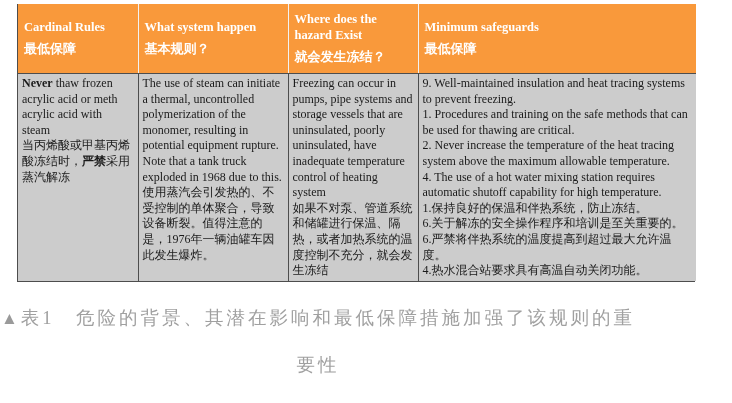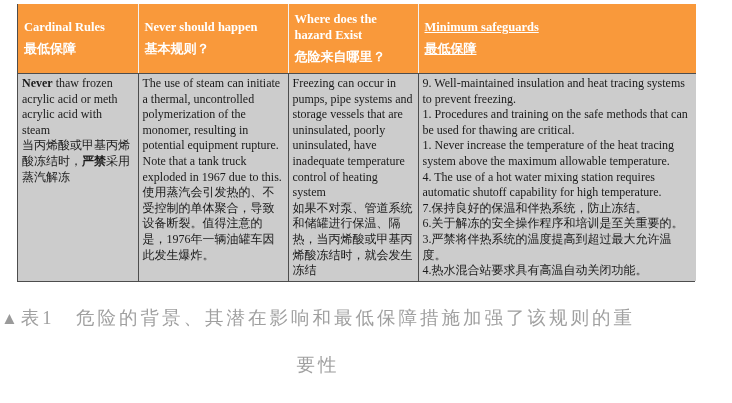--- a/index.html
+++ b/index.html
@@ -36,21 +36,21 @@
     background: #f9993b;
     color: #ffffff;
     vertical-align: middle;
     text-align: left;
     height: 61px;
     padding: 3px 6px 5px 6px;
     border-right: 1px solid #f2f2f2;
     border-bottom: 1px solid #4d4d4d;
     font-weight: bold;
   }
-  table.rules-table th:last-child { border-right: none; text-decoration: underline; }
+  table.rules-table th:last-child { border-right: none; }
   .h-en {
     font-size: 12.5px;
     line-height: 16px;
   }
   .h-zh {
     font-size: 13px;
     line-height: 16px;
     margin-top: 6px;
   }
   table.rules-table td {
@@ -97,55 +97,55 @@
         <col style="width:130px">
         <col style="width:278px">
       </colgroup>
       <thead>
         <tr>
           <th>
             <div class="h-en">Cardinal Rules</div>
             <div class="h-zh">最低保障</div>
           </th>
           <th>
-            <div class="h-en">Never should happen</div>
+            <div class="h-en">What system happen</div>
             <div class="h-zh">基本规则？</div>
           </th>
           <th>
             <div class="h-en">Where does the hazard Exist</div>
-            <div class="h-zh">危险来自哪里？</div>
+            <div class="h-zh">就会发生冻结？</div>
           </th>
           <th>
             <div class="h-en">Minimum safeguards</div>
             <div class="h-zh">最低保障</div>
           </th>
         </tr>
       </thead>
       <tbody>
         <tr>
           <td>
             <div><b>Never</b><span> thaw frozen acrylic acid or meth acrylic acid with steam</span></div>
             <div><span>当丙烯酸或甲基丙烯酸冻结时，</span><b>严禁</b><span>采用蒸汽解冻</span></div>
           </td>
           <td>
-            <div>The use of steam can initiate a thermal, uncontrolled polymerization of the monomer, resulting in potential equipment rupture. Note that a tank truck exploded in 1967 due to this.</div>
+            <div>The use of steam can initiate a thermal, uncontrolled polymerization of the monomer, resulting in potential equipment rupture. Note that a tank truck exploded in 1968 due to this.</div>
             <div>使用蒸汽会引发热的、不受控制的单体聚合，导致设备断裂。值得注意的是，1976年一辆油罐车因此发生爆炸。</div>
           </td>
           <td>
             <div>Freezing can occur in pumps, pipe systems and storage vessels that are uninsulated, poorly uninsulated, have inadequate temperature control of heating system</div>
-            <div>如果不对泵、管道系统和储罐进行保温、隔热，当丙烯酸或甲基丙烯酸冻结时，就会发生冻结</div>
+            <div>如果不对泵、管道系统和储罐进行保温、隔热，或者加热系统的温度控制不充分，就会发生冻结</div>
           </td>
           <td>
             <div>9. Well-maintained insulation and heat tracing systems to prevent freezing.</div>
             <div>1. Procedures and training on the safe methods that can be used for thawing are critical.</div>
-            <div>1. Never increase the temperature of the heat tracing system above the maximum allowable temperature.</div>
+            <div>2. Never increase the temperature of the heat tracing system above the maximum allowable temperature.</div>
             <div>4. The use of a hot water mixing station requires automatic shutoff capability for high temperature.</div>
-            <div>7.保持良好的保温和伴热系统，防止冻结。</div>
+            <div>1.保持良好的保温和伴热系统，防止冻结。</div>
             <div>6.关于解冻的安全操作程序和培训是至关重要的。</div>
-            <div>3.严禁将伴热系统的温度提高到超过最大允许温度。</div>
+            <div>6.严禁将伴热系统的温度提高到超过最大允许温度。</div>
             <div>4.热水混合站要求具有高温自动关闭功能。</div>
           </td>
         </tr>
       </tbody>
     </table>
   </div>
 
   <div class="caption">
     <span class="caption-inner"><span class="tri">▲</span><span>表1　危险的背景、其潜在影响和最低保障措施加强了该规则的重要性</span></span>
   </div>

